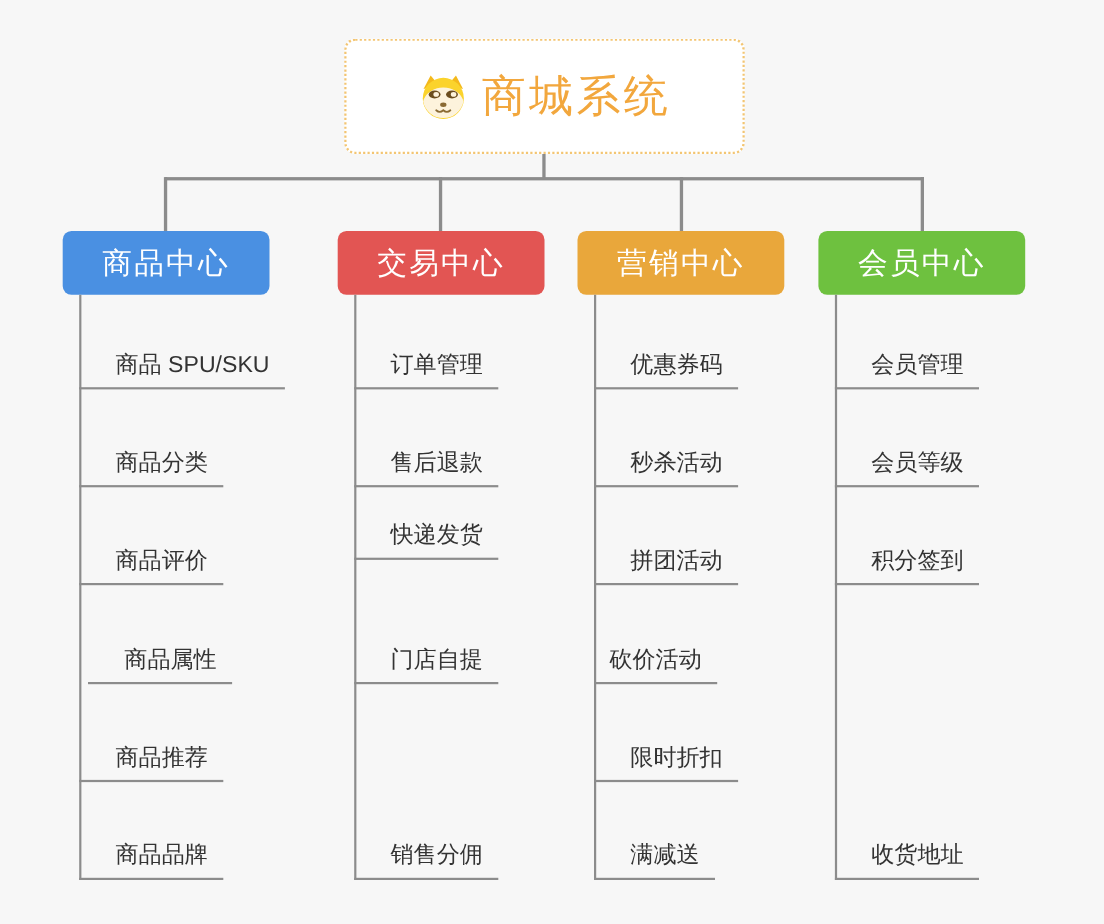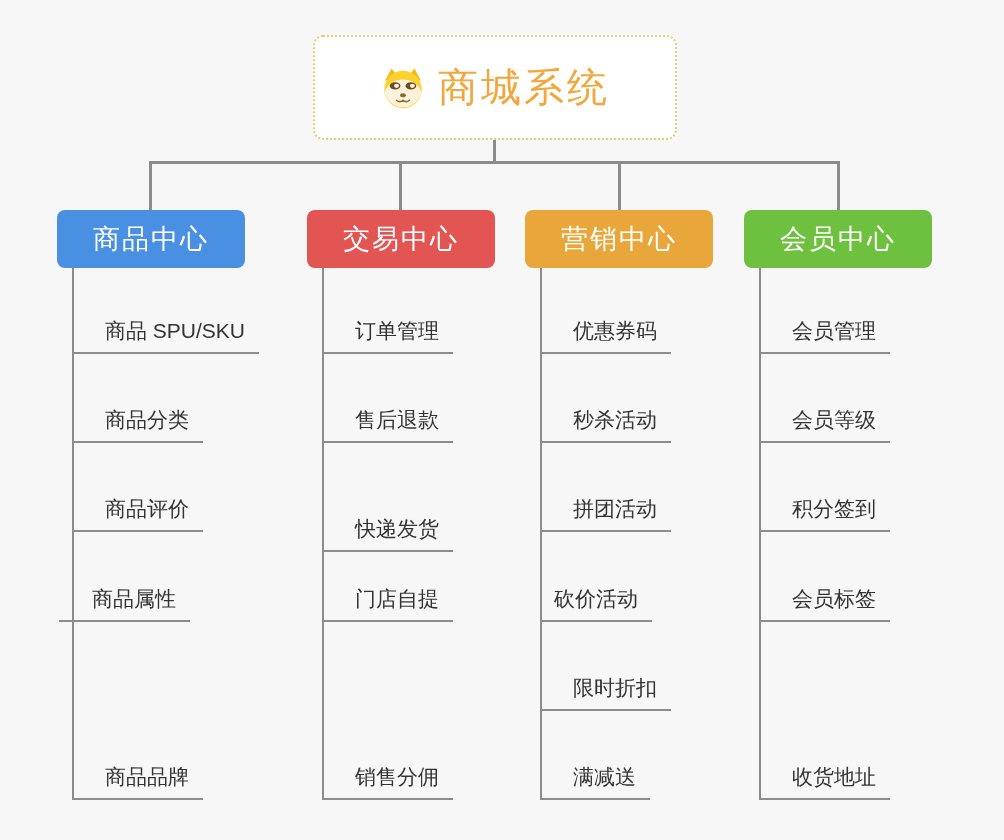--- a/index.html
+++ b/index.html
@@ -94,34 +94,37 @@
 <div class="trunk" style="left: 72px;"></div>
     <div class="child-item" style="left: 72px; top: 314px;">
       <span>商品 SPU/SKU</span>
     </div>
     <div class="child-item" style="left: 72px; top: 403.2px;">
       <span>商品分类</span>
     </div>
     <div class="child-item" style="left: 72px; top: 492.4px;">
       <span>商品评价</span>
     </div>
-    <div class="child-item" style="left: 59px; top: 581.6px;">
+    <div class="child-item" style="left: 80px; top: 581.6px;">
       <span>商品属性</span>
+    </div>
+    <div class="child-item" style="left: 72px; top: 670.8px;">
+      <span>商品推荐</span>
     </div>
     <div class="child-item" style="left: 72px; top: 760px;">
       <span>商品品牌</span>
     </div>
     <div class="trunk" style="left: 322px;"></div>
     <div class="child-item" style="left: 322px; top: 314px;">
       <span>订单管理</span>
     </div>
     <div class="child-item" style="left: 322px; top: 403.2px;">
       <span>售后退款</span>
     </div>
-    <div class="child-item" style="left: 322px; top: 512px;">
+    <div class="child-item" style="left: 322px; top: 469px;">
       <span>快递发货</span>
     </div>
     <div class="child-item" style="left: 322px; top: 581.6px;">
       <span>门店自提</span>
     </div>
     <div class="child-item" style="left: 322px; top: 760px;">
       <span>销售分佣</span>
     </div>
     <div class="trunk" style="left: 540px;"></div>
     <div class="child-item" style="left: 540px; top: 314px;">
@@ -145,19 +148,16 @@
     <div class="trunk" style="left: 759px;"></div>
     <div class="child-item" style="left: 759px; top: 314px;">
       <span>会员管理</span>
     </div>
     <div class="child-item" style="left: 759px; top: 403.2px;">
       <span>会员等级</span>
     </div>
     <div class="child-item" style="left: 759px; top: 492.4px;">
       <span>积分签到</span>
     </div>
-    <div class="child-item" style="left: 759px; top: 581.6px;">
-      <span>会员标签</span>
-    </div>
     <div class="child-item" style="left: 759px; top: 760px;">
       <span>收货地址</span>
     </div>
   </div>
 
 </body></html>

